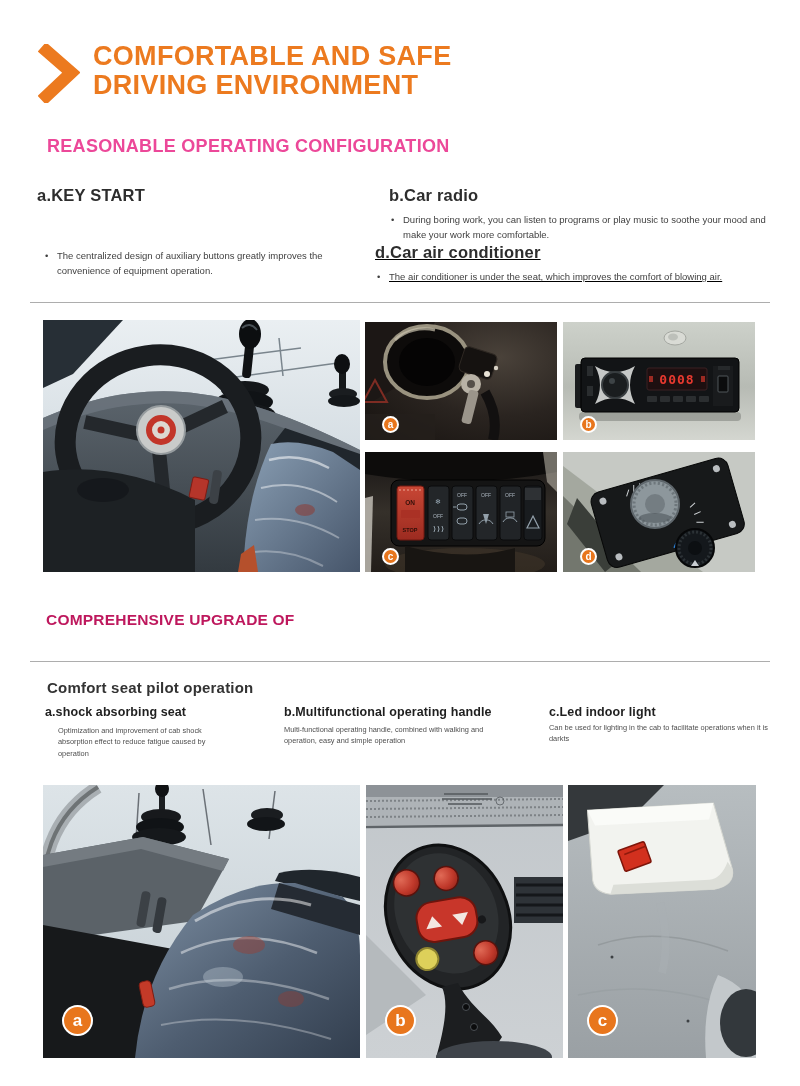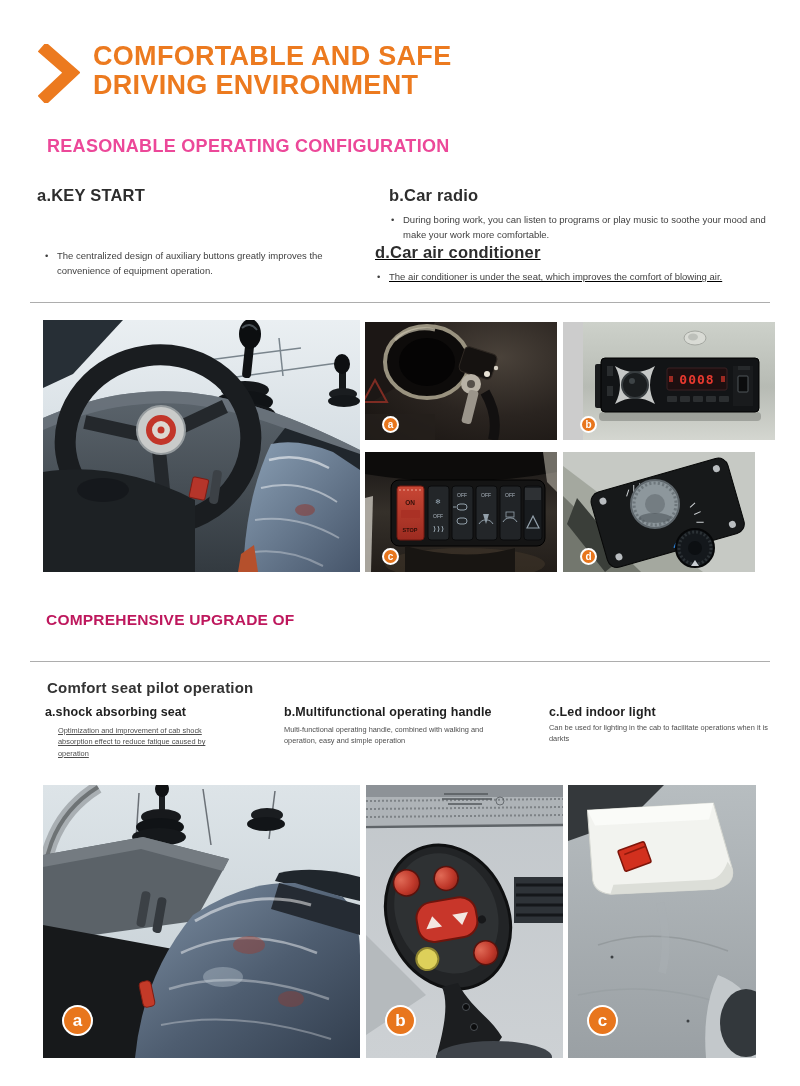--- a/index.html
+++ b/index.html
@@ -163,21 +163,21 @@
         <rect x="100" y="68" width="10" height="34" rx="3" fill="#9b958b" transform="rotate(14 105 85)"></rect>
         <circle cx="122" cy="52" r="3" fill="#e8e2d6"></circle>
         <circle cx="131" cy="46" r="2.2" fill="#d8d2c6"></circle>
       </g>
       <path d="M120,70 q14,24 8,48" stroke="#121010" stroke-width="10" fill="none"></path>
       <rect x="0" y="92" width="70" height="26" fill="#241f1c" opacity=".8"></rect>
     </svg>
     <span class="badge sm">a</span>
   </figure>
 
-  <figure class="photo" style="left:563px;top:322px;width:192px;height:118px;margin:0;padding-left:20px;">
+  <figure class="photo" style="left:563px;top:322px;width:192px;height:118px;margin:0;">
     <svg viewBox="0 0 192 118">
       <defs>
         <linearGradient id="g-ceil" x1="0" y1="0" x2="0" y2="1">
             <stop offset="0" stop-color="#cdd1ca"></stop>
             <stop offset=".55" stop-color="#b7bbb4"></stop>
             <stop offset="1" stop-color="#d4d6d0"></stop>
           </linearGradient>
       </defs>
       <rect width="192" height="118" fill="url(#g-ceil)"></rect>
       <ellipse cx="112" cy="16" rx="11" ry="7" fill="#d9dbd5" stroke="#a4a7a1"></ellipse>
@@ -308,21 +308,21 @@
     </svg>
     <span class="badge sm">d</span>
   </figure>
 
   <div class="abs s2-heading" style="left:46px;top:611px;">COMPREHENSIVE UPGRADE OF</div>
   <div class="abs divider" style="left:30px;top:661px;width:740px;"></div>
   <div class="abs s2-sub" style="left:47px;top:679px;">Comfort seat pilot operation</div>
 
   <div class="abs feat2" style="left:45px;top:705px;width:220px;">
     <h4>a.shock absorbing seat</h4>
-    <div class="f2desc" style="margin:6px 0 0 13px;width:178px;text-decoration:underline;">Optimization and improvement of cab shock absorption effect to reduce fatigue caused by operation</div>
+    <div class="f2desc" style="margin:6px 0 0 13px;width:178px;">Optimization and improvement of cab shock absorption effect to reduce fatigue caused by operation</div>
   </div>
   <div class="abs feat2" style="left:284px;top:705px;width:250px;">
     <h4>b.Multifunctional operating handle</h4>
     <div class="f2desc" style="margin:5px 0 0 0;width:232px;">Multi-functional operating handle, combined with walking and operation, easy and simple operation</div>
   </div>
   <div class="abs feat2" style="left:549px;top:705px;width:225px;">
     <h4>c.Led indoor light</h4>
     <div class="f2desc" style="margin:3px 0 0 0;width:222px;">Can be used for lighting in the cab to facilitate operations when it is darkts</div>
   </div>
 

